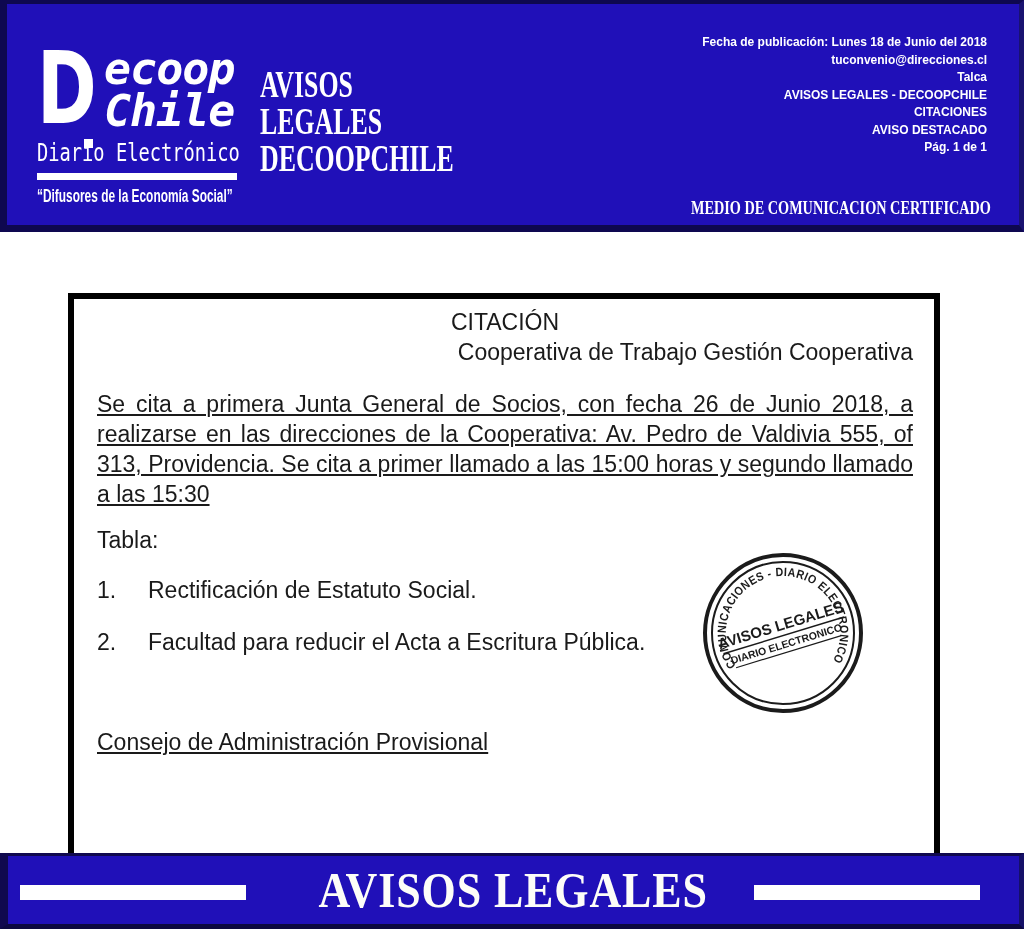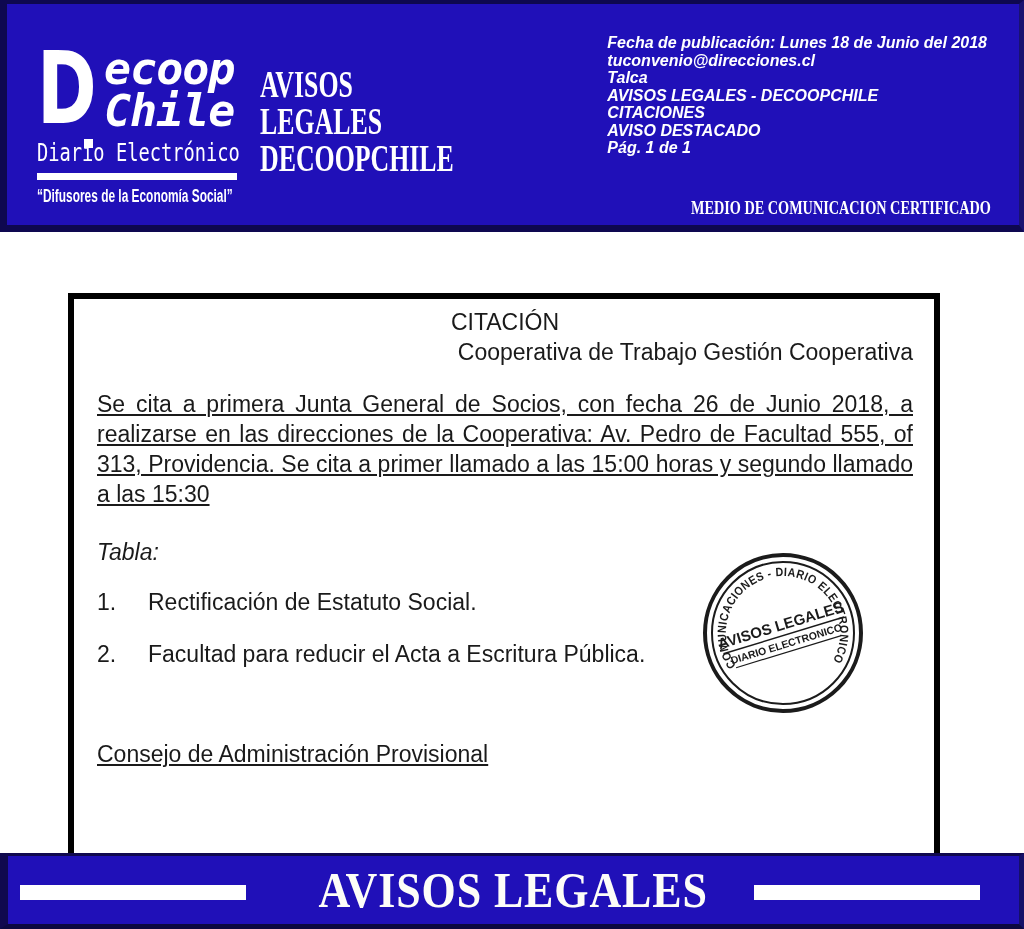--- a/index.html
+++ b/index.html
@@ -21,37 +21,37 @@
   .logo-sub{margin-top:7px;font-family:"DejaVu Sans Mono",monospace;font-size:24px;
     white-space:nowrap;transform:scaleX(0.78);transform-origin:left top;}
   .logo-rule{margin-top:6px;width:200px;height:7px;background:#ffffff;}
   .logo-tag{margin-top:6px;font-weight:bold;font-size:17.5px;white-space:nowrap;
     transform:scaleX(0.68);transform-origin:left top;}
 
   .section-title{position:absolute;left:253px;top:62px;color:#ffffff;
     font-family:"Liberation Serif",serif;font-weight:bold;font-size:38px;line-height:37px;
     transform:scaleX(0.68);transform-origin:left top;white-space:nowrap;}
 
-  .meta{position:absolute;top:30px;right:32px;color:#ffffff;
-    font-weight:bold;font-size:16px;line-height:17.5px;white-space:nowrap;font-style:italic;}
+  .meta{position:absolute;top:30px;right:32px;text-align:right;color:#ffffff;
+    font-weight:bold;font-size:12px;line-height:17.5px;white-space:nowrap;}
 
   .certified{position:absolute;top:193px;right:28px;color:#ffffff;
     font-family:"Liberation Serif",serif;font-weight:bold;font-size:19px;white-space:nowrap;
     transform:scaleX(0.75);transform-origin:right center;}
 
   
   .notice-box{position:absolute;left:68px;top:293px;width:872px;height:648px;box-sizing:border-box;
     border:6px solid #000000;background:#ffffff;padding:8px 21px 0 23px;
     font-size:23px;line-height:30px;color:#1a1a1a;}
   .n-title{text-align:center;}
   .n-sub{text-align:right;}
   .n-para{margin-top:22px;text-decoration:underline;}
   .body-line{text-align:justify;text-align-last:justify;}
   .body-line.last{text-align:center;text-align-last:left;}
-  .n-tabla{margin-top:28px;font-style:italic;}
+  .n-tabla{margin-top:16px;}
   .n-item{display:flex;}
   .n-item.first{margin-top:20px;}
   .n-item.second{margin-top:22px;}
   .item-num{flex:0 0 51px;}
   .item-text{flex:1;}
   .n-sign{margin-top:70px;text-decoration:underline;}
 
   
   .stamp{position:absolute;left:698px;top:548px;width:170px;height:170px;}
   .stamp text{font-family:"Liberation Sans",sans-serif;fill:#1b1b1b;}
@@ -106,21 +106,21 @@
 
     <div class="certified">MEDIO DE COMUNICACION CERTIFICADO</div>
   </div>
 
   <div class="notice-box">
     <div class="n-title">CITACIÓN</div>
     <div class="n-sub">Cooperativa de Trabajo Gestión Cooperativa</div>
 
     <div class="n-para">
       <div class="body-line">Se cita a primera Junta General de Socios, con fecha 26 de Junio 2018, a</div>
-      <div class="body-line">realizarse en las direcciones de la Cooperativa: Av. Pedro de Facultad 555, of</div>
+      <div class="body-line">realizarse en las direcciones de la Cooperativa: Av. Pedro de Valdivia 555, of</div>
       <div class="body-line">313, Providencia. Se cita a primer llamado a las 15:00 horas y segundo llamado</div>
       <div class="body-line last">a las 15:30</div>
     </div>
 
     <div class="n-tabla">Tabla:</div>
 
     <div class="n-item first">
       <span class="item-num">1.</span>
       <span class="item-text">Rectificación de Estatuto Social.</span>
     </div>

